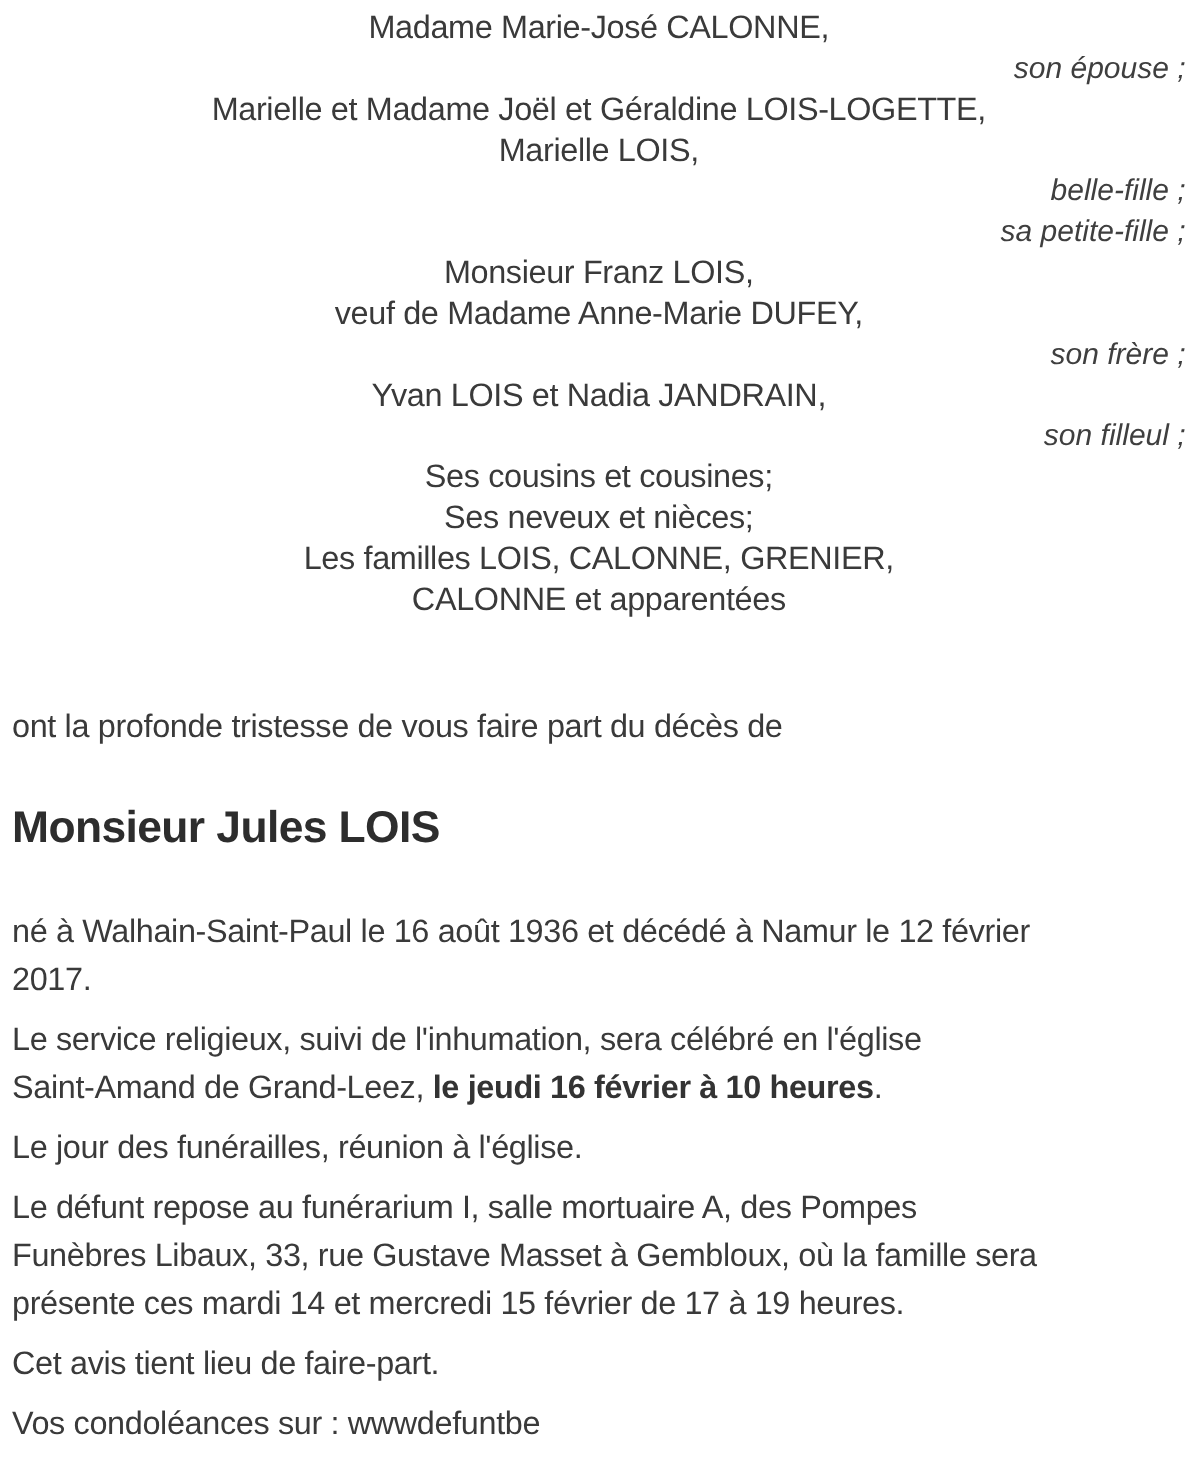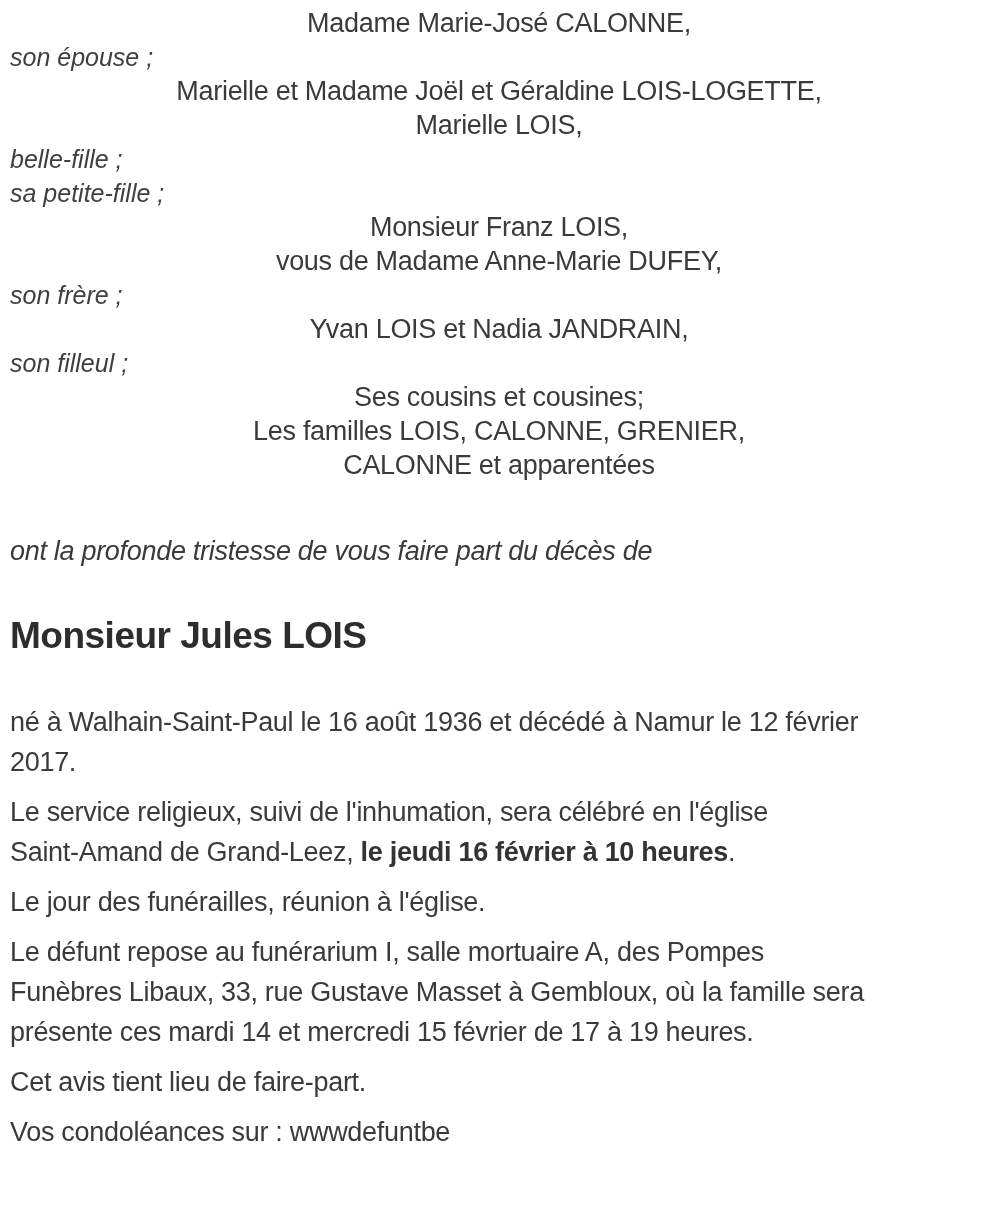--- a/index.html
+++ b/index.html
@@ -24,33 +24,32 @@
   .line {
     white-space: nowrap;
     font-size: 27px;
     line-height: 34px;
     letter-spacing: -0.3px;
   }
   .line.left {
     text-align: center;
   }
   .line.right {
-    text-align: left;
+    text-align: right;
     font-style: italic;
     font-size: 25px;
     color: #3f3f3f;
     letter-spacing: 0;
   }
   .intro-line {
-    margin-top: 52px;
+    margin-top: 72px;
     white-space: nowrap;
     font-size: 27px;
     line-height: 34px;
     letter-spacing: -0.3px;
-    font-style: italic;
   }
   .deceased-name {
     margin-top: 46px;
     font-size: 37px;
     line-height: 44px;
     font-weight: 700;
     color: #2d2d2d;
     letter-spacing: -0.5px;
     white-space: nowrap;
   }
@@ -77,25 +76,26 @@
 <div class="document">
 
   <div class="family-block">
     <div class="line left">Madame Marie-José CALONNE,</div>
     <div class="line right">son épouse ;</div>
     <div class="line left">Marielle et Madame Joël et Géraldine LOIS-LOGETTE,</div>
     <div class="line left">Marielle LOIS,</div>
     <div class="line right">belle-fille ;</div>
     <div class="line right">sa petite-fille ;</div>
     <div class="line left">Monsieur Franz LOIS,</div>
-    <div class="line left">vous de Madame Anne-Marie DUFEY,</div>
+    <div class="line left">veuf de Madame Anne-Marie DUFEY,</div>
     <div class="line right">son frère ;</div>
     <div class="line left">Yvan LOIS et Nadia JANDRAIN,</div>
     <div class="line right">son filleul ;</div>
     <div class="line left">Ses cousins et cousines;</div>
+    <div class="line left">Ses neveux et nièces;</div>
     <div class="line left">Les familles LOIS, CALONNE, GRENIER,</div>
     <div class="line left">CALONNE et apparentées</div>
   </div>
 
   <div class="intro-line">ont la profonde tristesse de vous faire part du décès de</div>
 
   <div class="deceased-name">Monsieur Jules LOIS</div>
 
   <div class="paragraph first">
     <div class="pline">né à Walhain-Saint-Paul le 16 août 1936 et décédé à Namur le 12 février</div>

